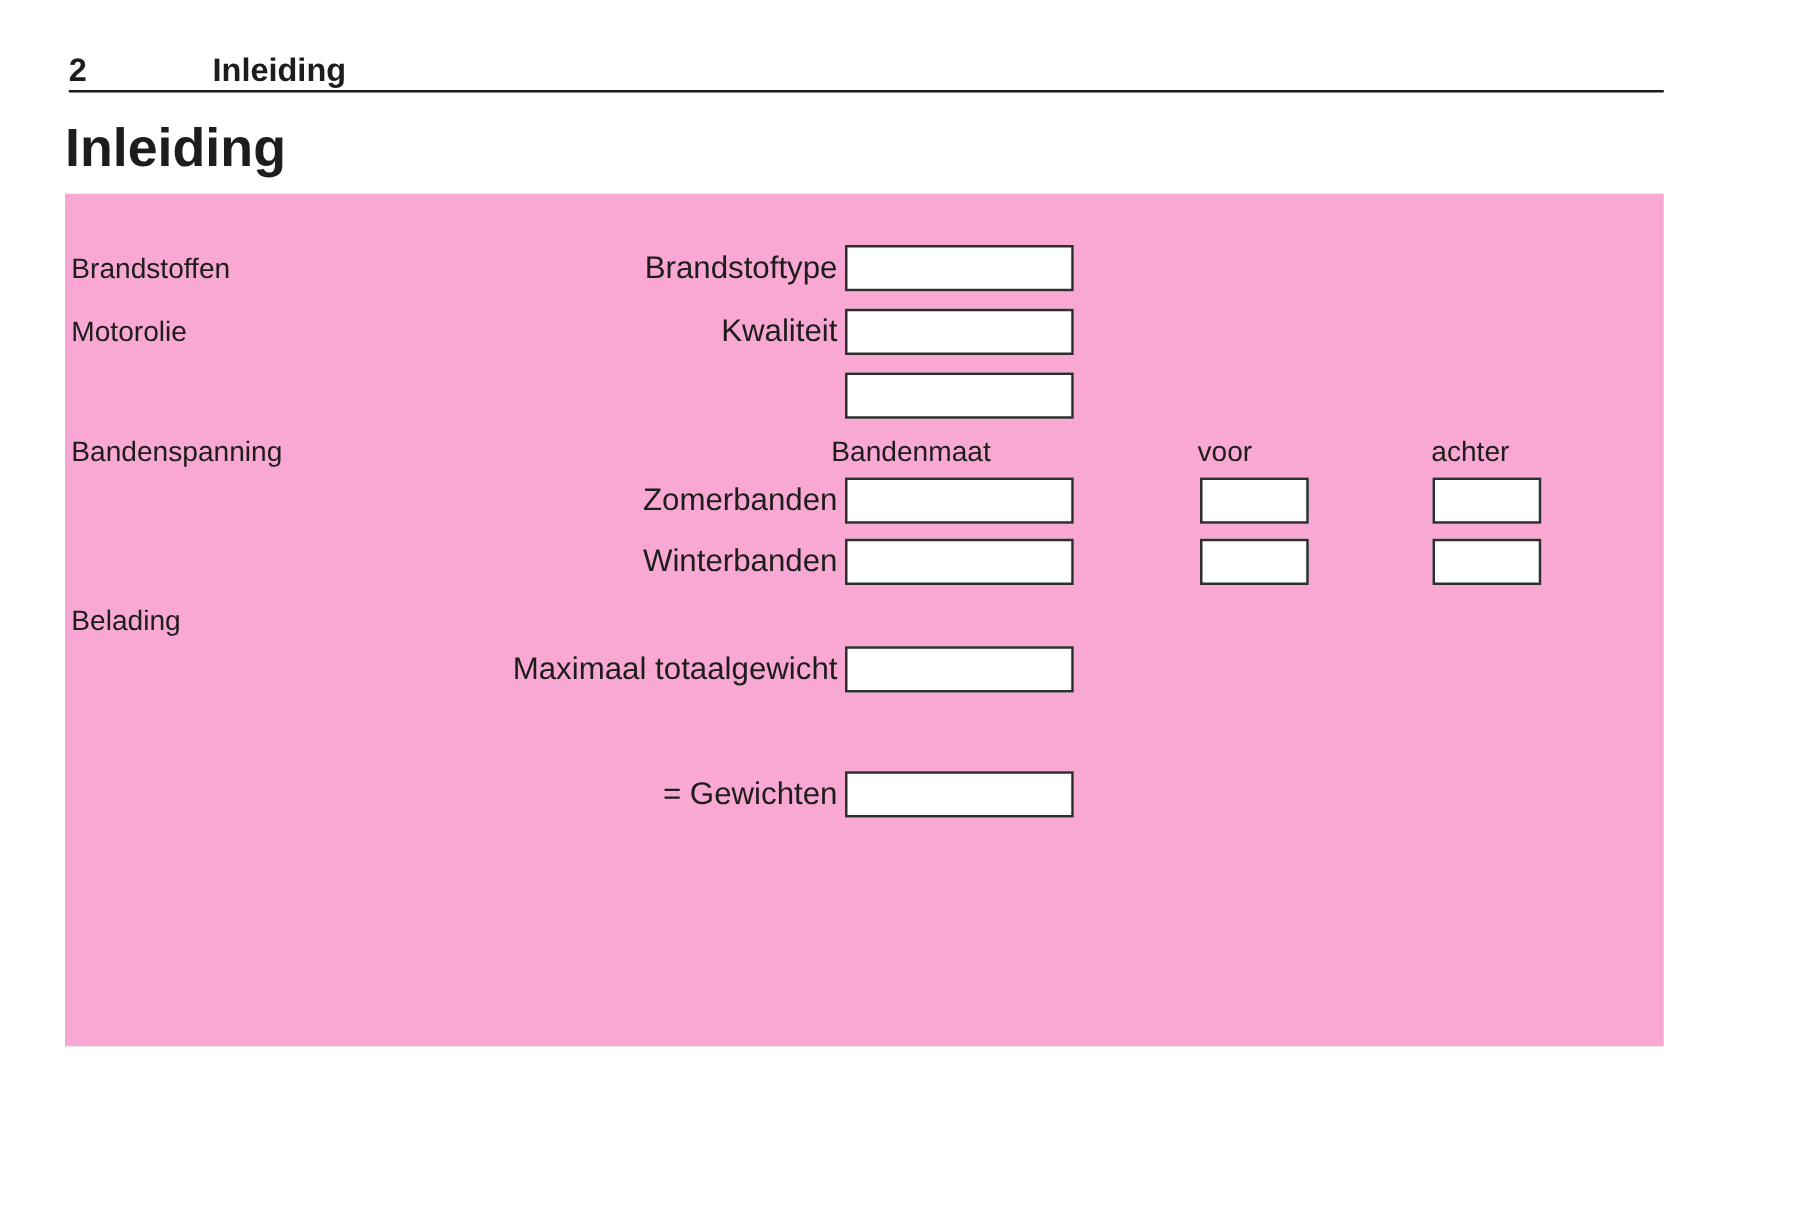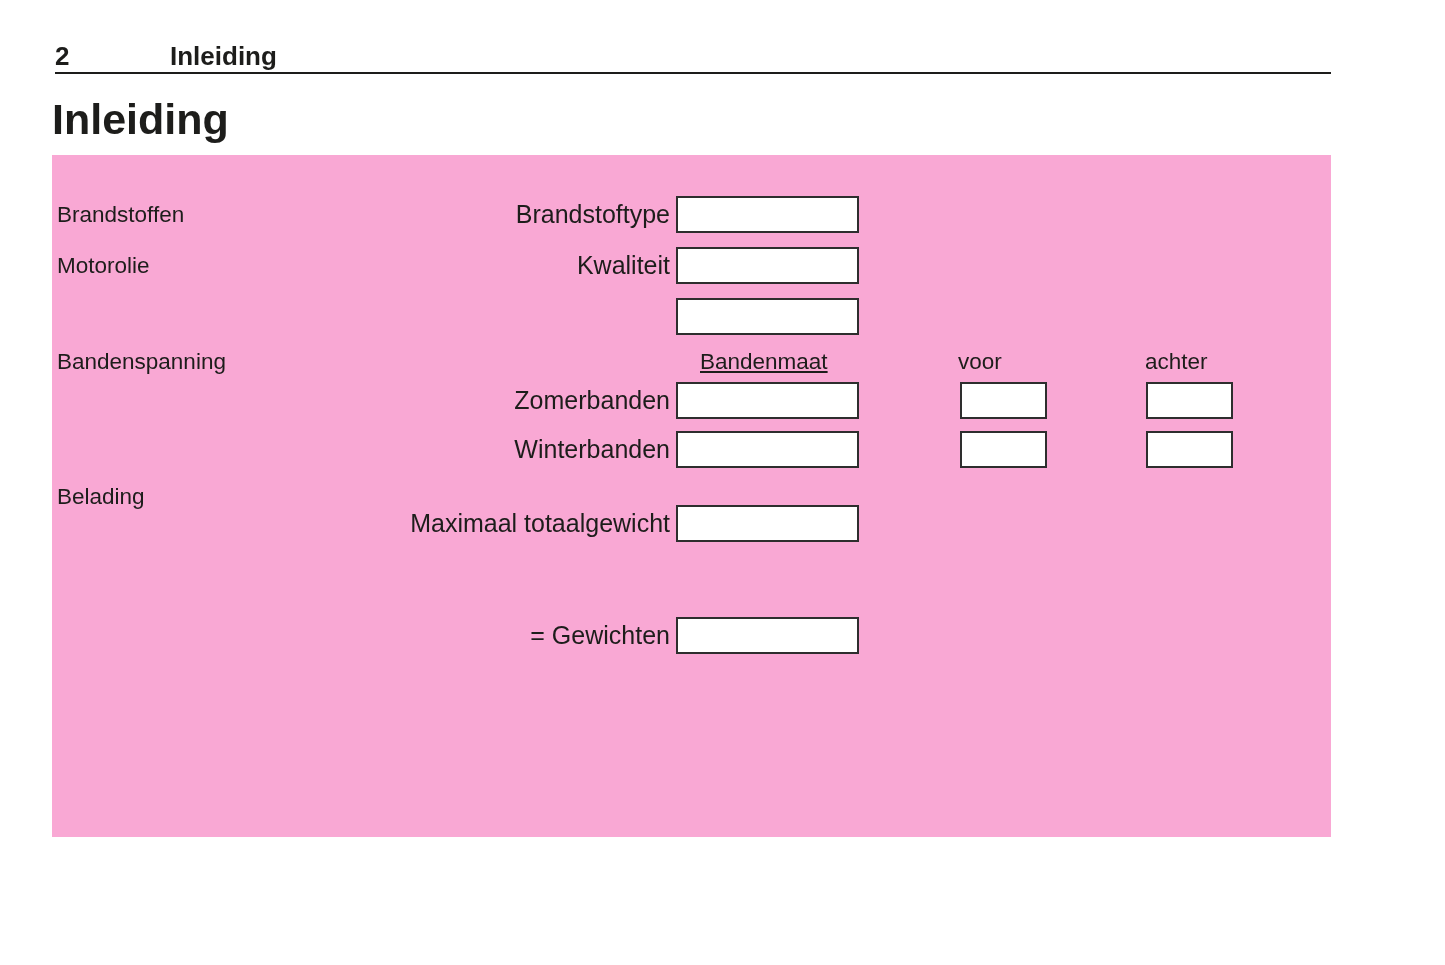--- a/index.html
+++ b/index.html
@@ -95,21 +95,21 @@
     font-size: 25px;
     white-space: nowrap;
   }
   .col-header {
     height: 37px;
     display: flex;
     align-items: center;
     font-size: 22.5px;
     white-space: nowrap;
   }
-  .col-header.size-col   { left: 648px; text-decoration: underline; }
+  .col-header.size-col   { left: 613px; }
   .col-header.front-col  { left: 906px; }
   .col-header.rear-col   { left: 1093px; }
 
   input.box {
     box-sizing: border-box;
     height: 37px;
     border: 2px solid #2e2e2e;
     background: #ffffff;
     border-radius: 0;
     padding: 0 8px;
@@ -123,21 +123,21 @@
   .box-rear  { left: 1094px; width: 87px;  }
 
   
   .row-fuel        { top: 41px; }
   .row-quality     { top: 92px; }
   .row-viscosity   { top: 143px; }
   .row-tyre-header { top: 188px; }
   .row-summer      { top: 227px; }
   .row-winter      { top: 276px; }
   .row-weights     { top: 323px; }
-  .row-maxweight   { top: 350px; }
+  .row-maxweight   { top: 362px; }
   .row-emptyweight { top: 412px; }
   .row-load        { top: 462px; }
 </style>
 </head>
 <body>
 
 <div class="page">
 
   <span class="running-header-number">2</span>
   <span class="running-header-title">Inleiding</span>

